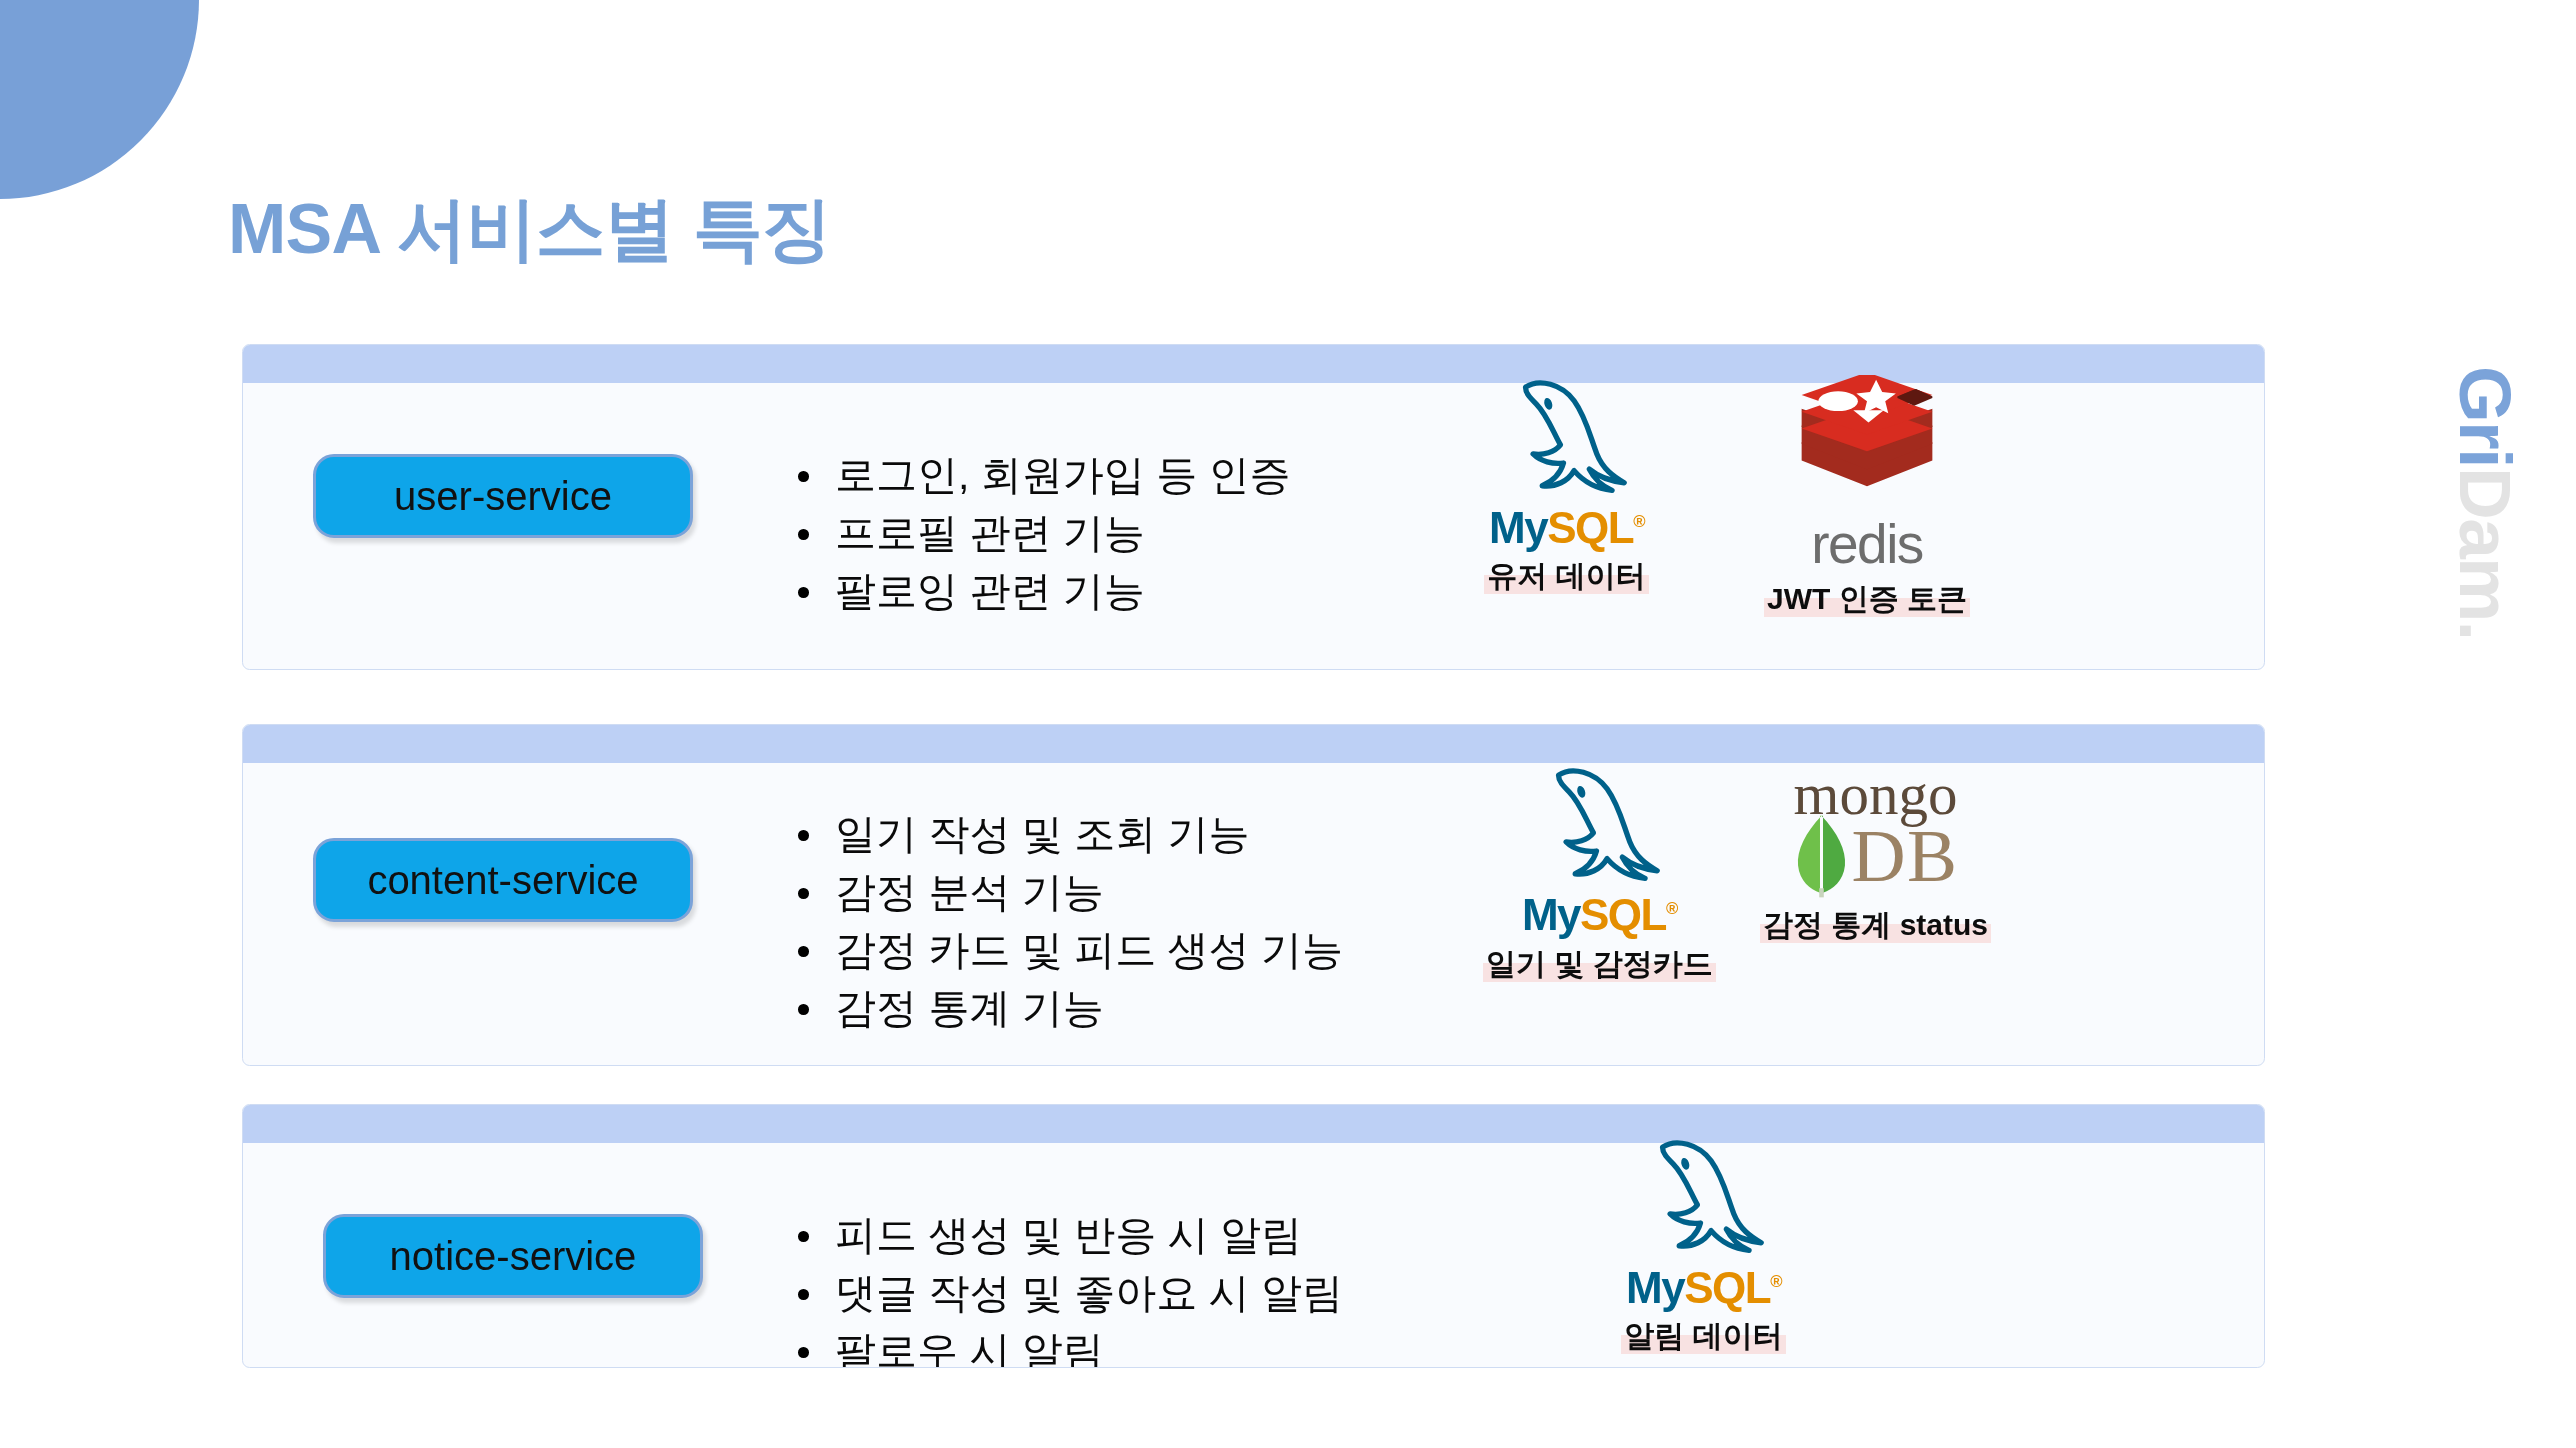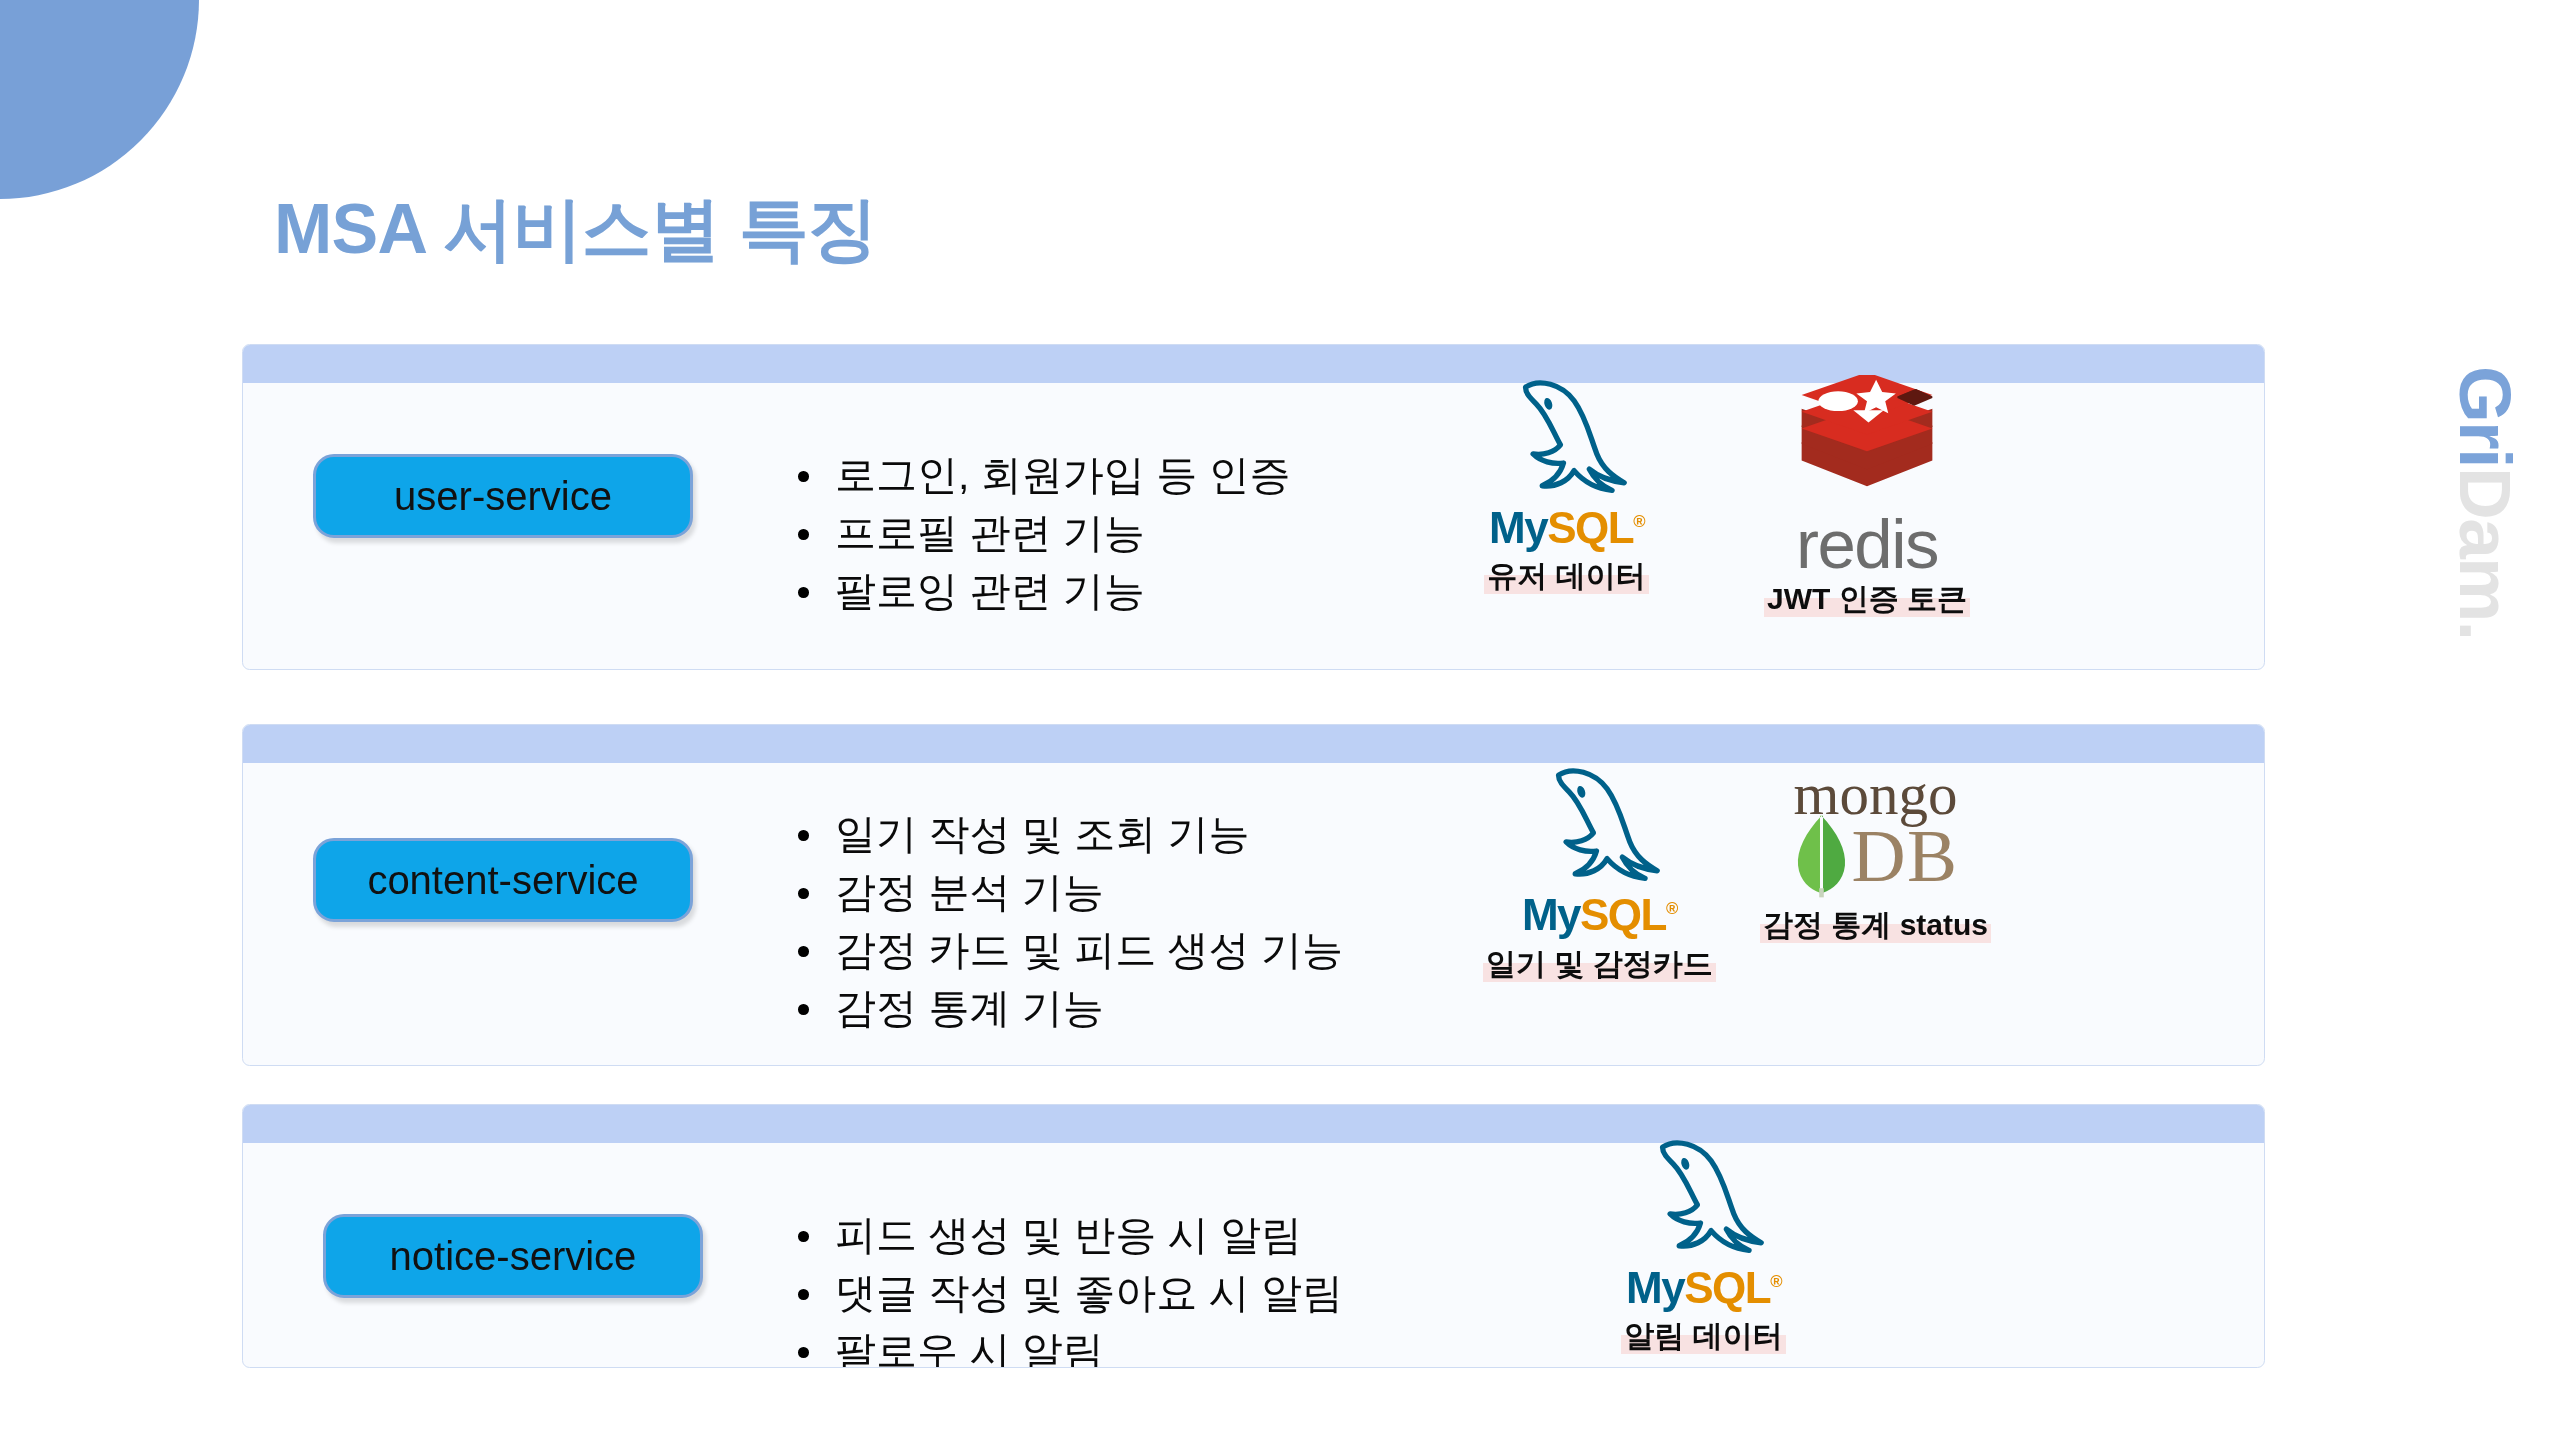--- a/index.html
+++ b/index.html
@@ -16,21 +16,20 @@
     width:399px;height:399px;border-radius:50%;
     background:#78a0d7;
   }
 
   
   .page-title{
     position:absolute;left:228px;top:183px;
     font-size:70px;font-weight:bold;
     color:#77a1d6;letter-spacing:-0.8px;
     white-space:nowrap;
-    margin-left:46px;
   }
 
   
   .watermark{
     position:absolute;left:2394px;top:411px;
     width:426px;height:91px;
     transform:rotate(90deg);transform-origin:91px 46px;
     font-size:73px;font-weight:bold;letter-spacing:-1.5px;
     line-height:91px;white-space:nowrap;
   }
@@ -102,21 +101,21 @@
   .mysql-wrap{display:flex;flex-direction:column;align-items:center;}
   .mysql-word{
     font-size:44px;font-weight:bold;letter-spacing:-1.5px;
     line-height:44px;margin-top:-4.6px;
   }
   .mysql-my{color:#00618a;}
   .mysql-sql{color:#e48e00;}
   .mysql-reg{font-size:16.7px;color:#e48e00;vertical-align:super;}
 
   .redis-word{
-    font-size:69px;color:#6d6d6d;font-weight:normal;
+    font-size:55px;color:#6d6d6d;font-weight:normal;
     letter-spacing:-1.5px;line-height:55px;margin-top:-3px;
   }
 
   .mongo-wrap{display:flex;flex-direction:column;align-items:center;}
   .mongo-top{
     font-family:"Liberation Serif","DejaVu Serif",serif;
     font-size:59px;color:#5c4a3a;line-height:46px;
   }
   .mongo-bottom{
     display:flex;align-items:center;margin-top:-3px;

